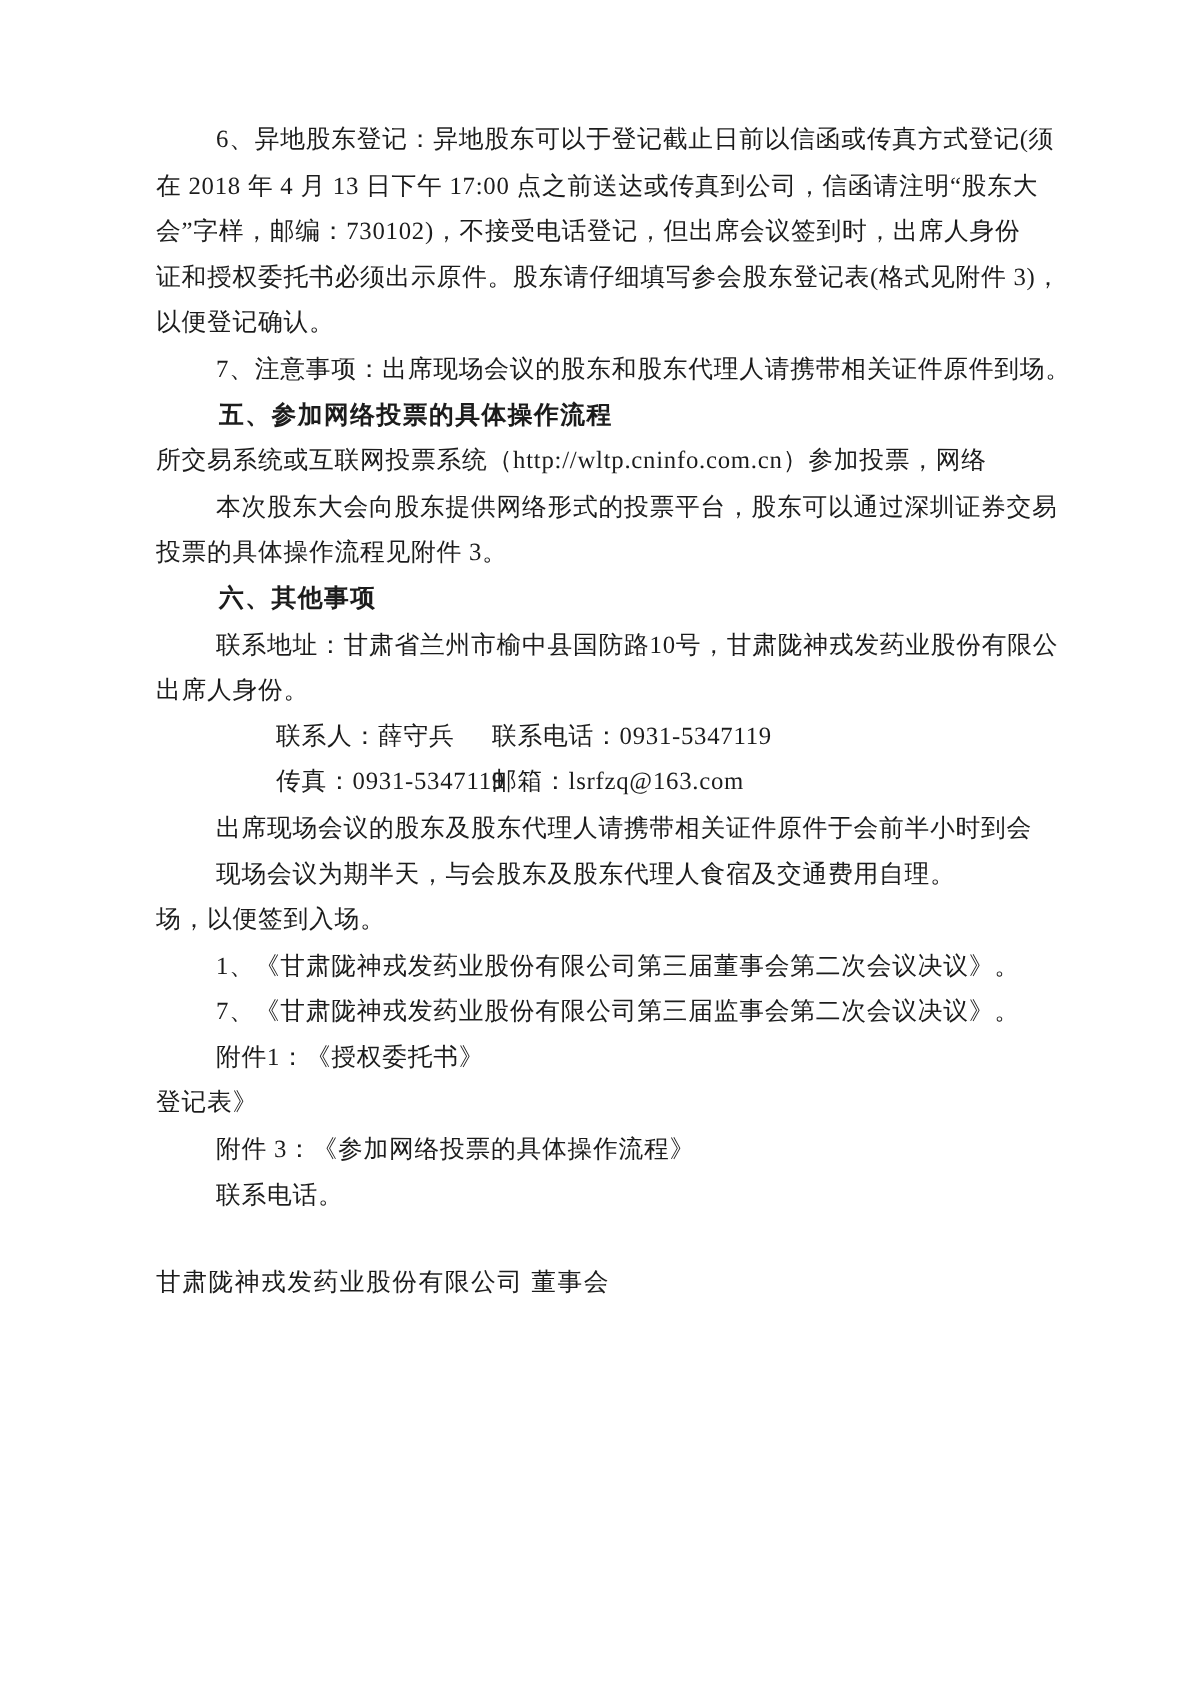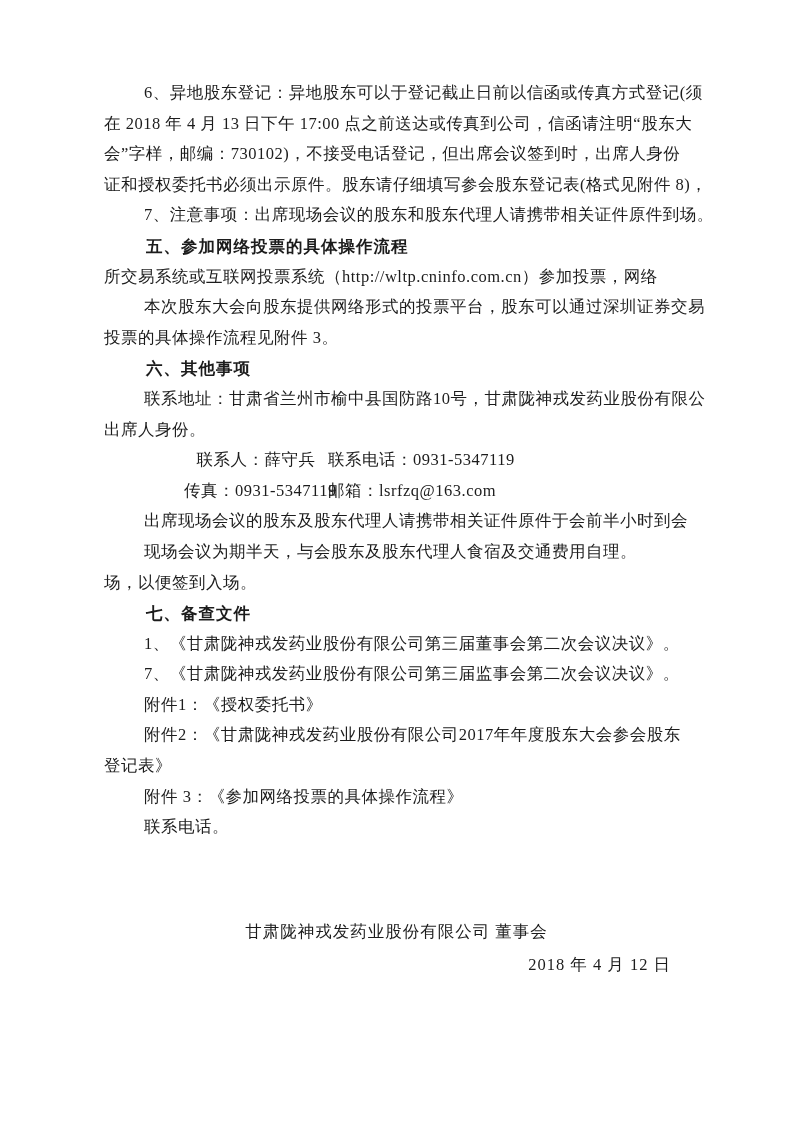--- a/index.html
+++ b/index.html
@@ -33,61 +33,58 @@
   }
   .line.heading {
     font-weight: 700;
     font-family: Liberation Sans, sans-serif;
     text-indent: 42px;
     letter-spacing: 1px;
   }
   .line.contact .c1 {
     display: inline-block;
     width: 184px;
-    text-align: center;
   }
   .line.sign-company {
-    margin-top: 74px;
-    text-align: center;
+    margin-top: 28px;
+    text-align: left;
     padding-right: 4px;
     letter-spacing: 1px;
   }
   .line.sign-date {
     margin-top: 3px;
     text-align: right;
     padding-right: 22px;
     letter-spacing: 1px;
   }
 </style>
 </head>
 <body>
 
 <div class="page">
   <div class="content">
       <div class="line body indent">6、异地股东登记：异地股东可以于登记截止日前以信函或传真方式登记(须</div>
       <div class="line body">在 2018 年 4 月 13 日下午 17:00 点之前送达或传真到公司，信函请注明“股东大</div>
       <div class="line body">会”字样，邮编：730102)，不接受电话登记，但出席会议签到时，出席人身份</div>
-      <div class="line body">证和授权委托书必须出示原件。股东请仔细填写参会股东登记表(格式见附件 8)，</div>
+      <div class="line body">证和授权委托书必须出示原件。股东请仔细填写参会股东登记表(格式见附件 3)，</div>
+      <div class="line body">以便登记确认。</div>
       <div class="line body indent">7、注意事项：出席现场会议的股东和股东代理人请携带相关证件原件到场。</div>
       <div class="line heading">五、参加网络投票的具体操作流程</div>
       <div class="line body">所交易系统或互联网投票系统（http://wltp.cninfo.com.cn）参加投票，网络</div>
       <div class="line body indent">本次股东大会向股东提供网络形式的投票平台，股东可以通过深圳证券交易</div>
       <div class="line body">投票的具体操作流程见附件 3。</div>
       <div class="line heading">六、其他事项</div>
       <div class="line body indent">联系地址：甘肃省兰州市榆中县国防路10号，甘肃陇神戎发药业股份有限公</div>
       <div class="line body">出席人身份。</div>
       <div class="line contact indent"><span class="c1">联系人：薛守兵</span><span class="c2">联系电话：0931-5347119</span></div>
       <div class="line contact indent"><span class="c1">传真：0931-5347119</span><span class="c2">邮箱：lsrfzq@163.com</span></div>
       <div class="line body indent">出席现场会议的股东及股东代理人请携带相关证件原件于会前半小时到会</div>
       <div class="line body indent">现场会议为期半天，与会股东及股东代理人食宿及交通费用自理。</div>
       <div class="line body">场，以便签到入场。</div>
-      <div class="line heading">七、备查文件</div>
       <div class="line body indent">1、《甘肃陇神戎发药业股份有限公司第三届董事会第二次会议决议》。</div>
       <div class="line body indent">7、《甘肃陇神戎发药业股份有限公司第三届监事会第二次会议决议》。</div>
       <div class="line body indent">附件1：《授权委托书》</div>
-      <div class="line body indent">附件2：《甘肃陇神戎发药业股份有限公司2017年年度股东大会参会股东</div>
       <div class="line body">登记表》</div>
       <div class="line body indent">附件 3：《参加网络投票的具体操作流程》</div>
       <div class="line body indent">联系电话。</div>
       <div class="line sign-company">甘肃陇神戎发药业股份有限公司 董事会</div>
-      <div class="line sign-date">2018 年 4 月 12 日</div>
     </div>
 </div>
 
 </body></html>

